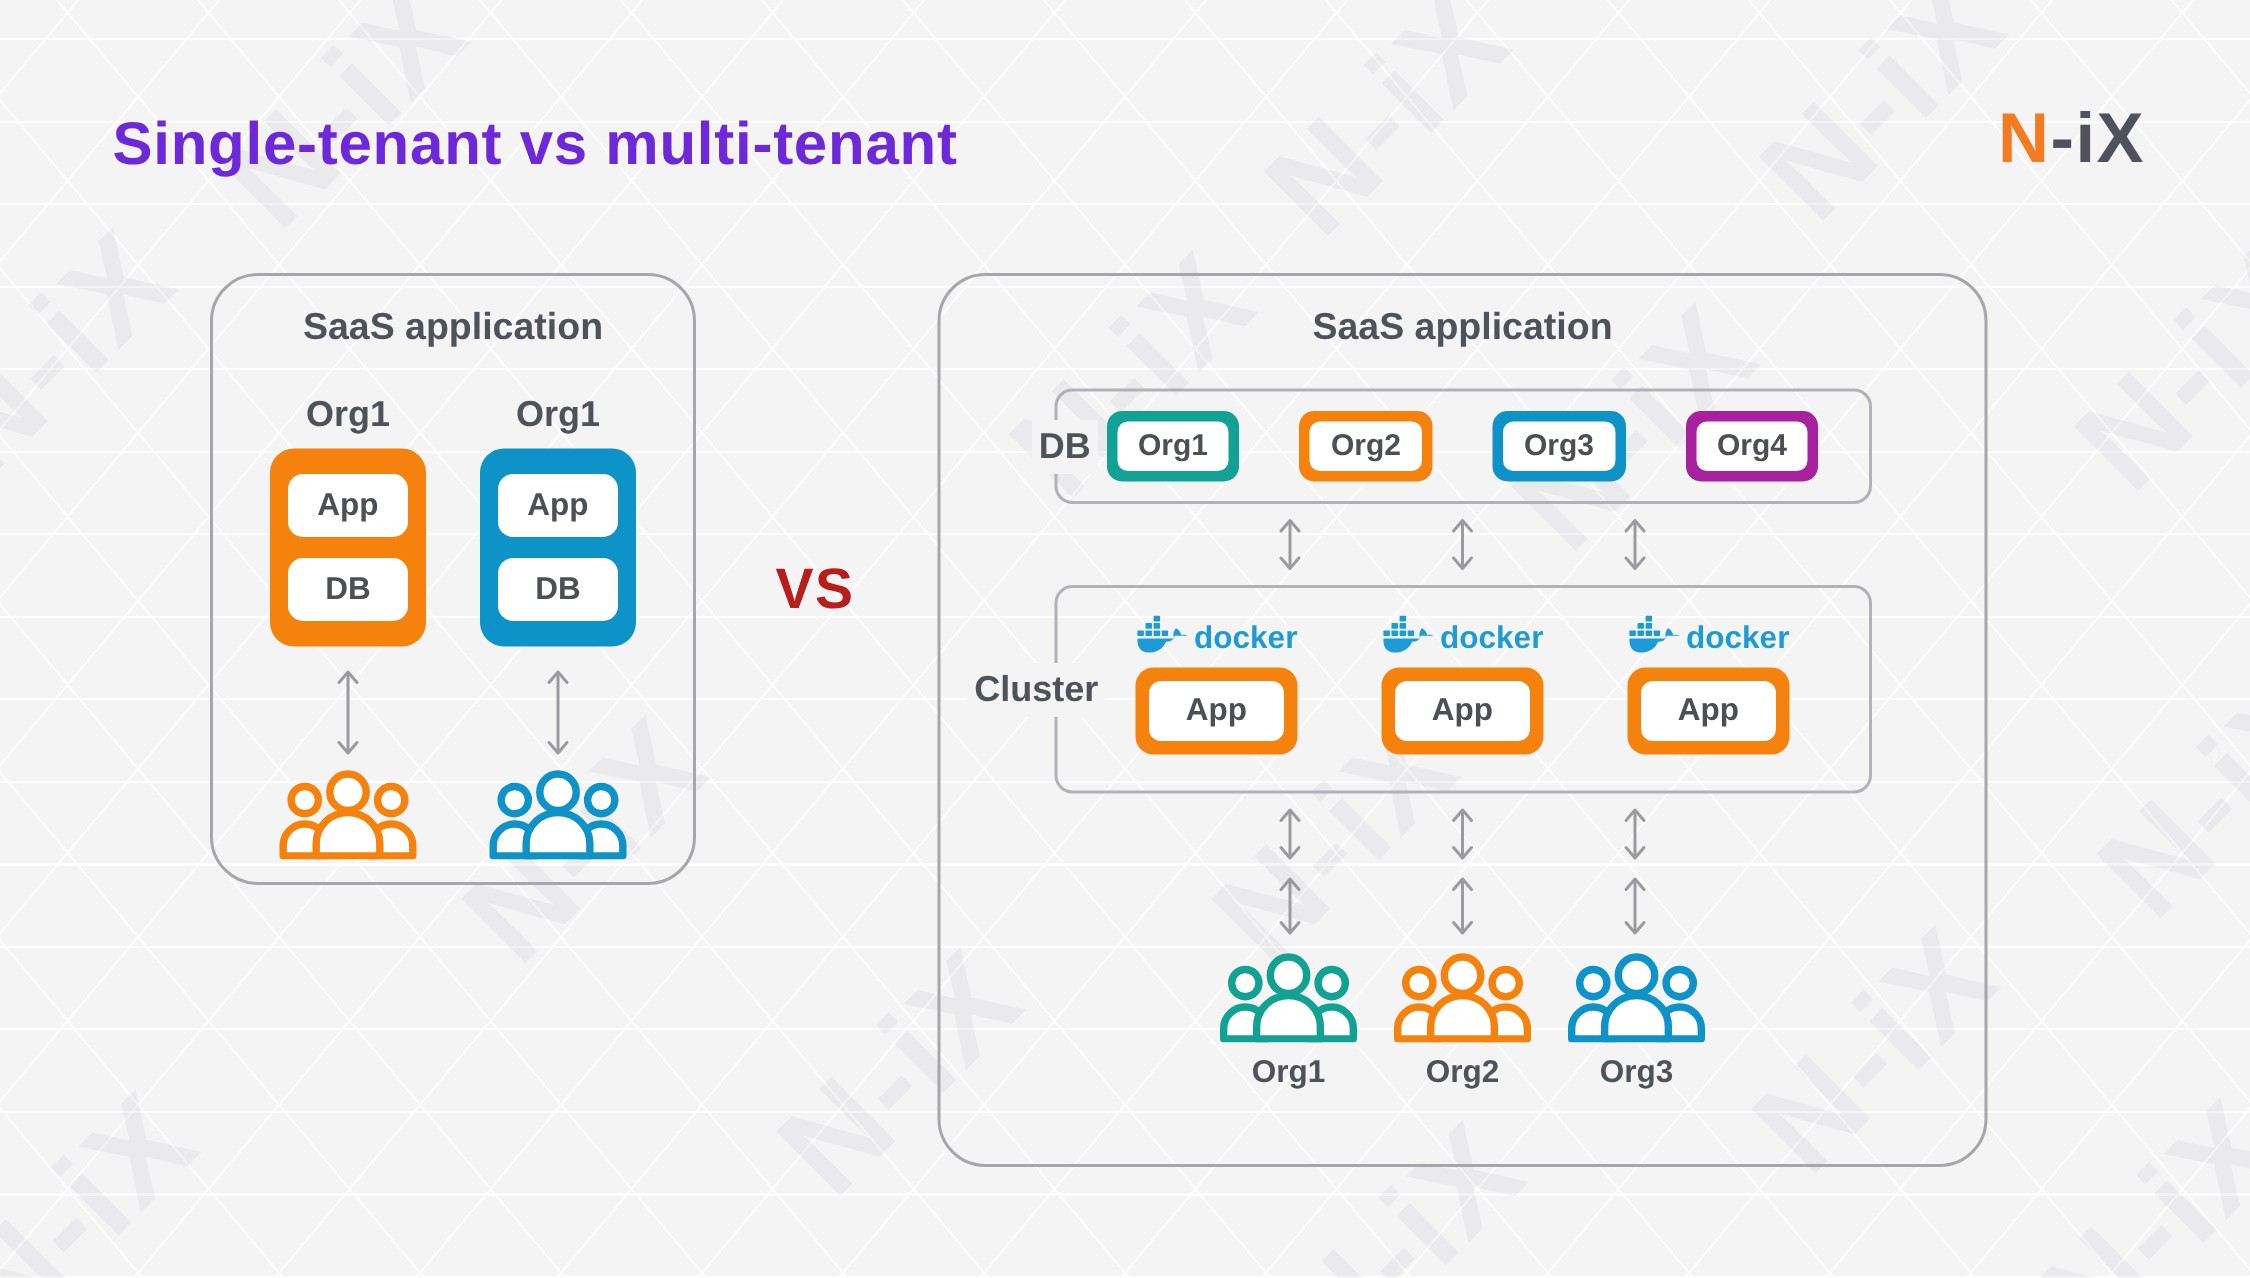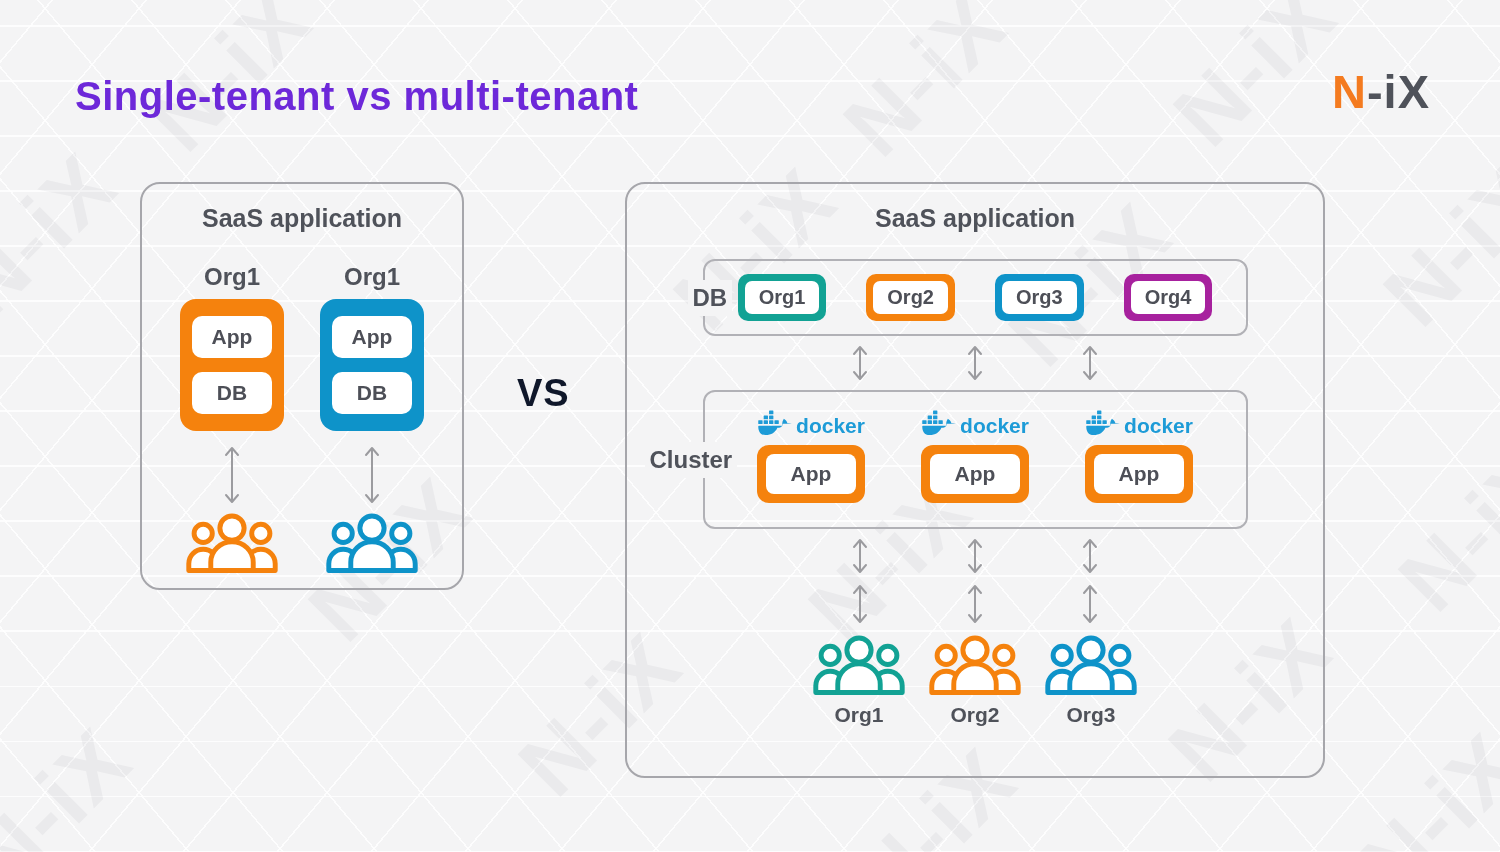--- a/index.html
+++ b/index.html
@@ -32,21 +32,21 @@
   }
   .logo {
     position:absolute; right:70px; top:64px;
     font-size:47px; font-weight:800; letter-spacing:1px;
   }
 
   
   .panel {
     position:absolute;
     border:2.5px solid #a6a6ab;
-    border-radius:20px;
+    border-radius:32px;
     background:transparent;
   }
   .panel-single { left:140px; top:182px; width:324px; height:408px; }
   .panel-multi  { left:625px; top:182px; width:700px; height:596px; }
   .panel-title { text-align:center; margin-top:20px; font-size:25px; font-weight:700; color:#4f525a; }
 
   .vs-label {
     position:absolute; left:517px; top:372px;
     font-size:38px; font-weight:800; letter-spacing:1px;
   }
@@ -126,21 +126,21 @@
   <span class="wm" style="left:50px;top:810px">N-iX</span>
   <span class="wm" style="left:935px;top:830px">N-iX</span>
   <span class="wm" style="left:1440px;top:815px">N-iX</span>
 </div>
 
 <h1 class="page-title">Single-tenant vs multi-tenant</h1>
 <div class="logo">
   <span style="color: rgb(244, 123, 32);">N</span><span style="color: rgb(79, 82, 90);">-iX</span>
 </div>
 
-<div class="vs-label" style="color: #0f172a;">VS</div>
+<div class="vs-label" style="color: #b91c1c;">VS</div>
 
 <section class="panel panel-single">
   <div class="panel-title">SaaS application</div>
   <div class="tenant-row">
 
     <div class="tenant-col">
       <div class="org-title">Org1</div>
       <div class="stack" style="background-color: rgb(245, 130, 13);">
         <div class="chip">App</div>
         <div class="chip">DB</div>

